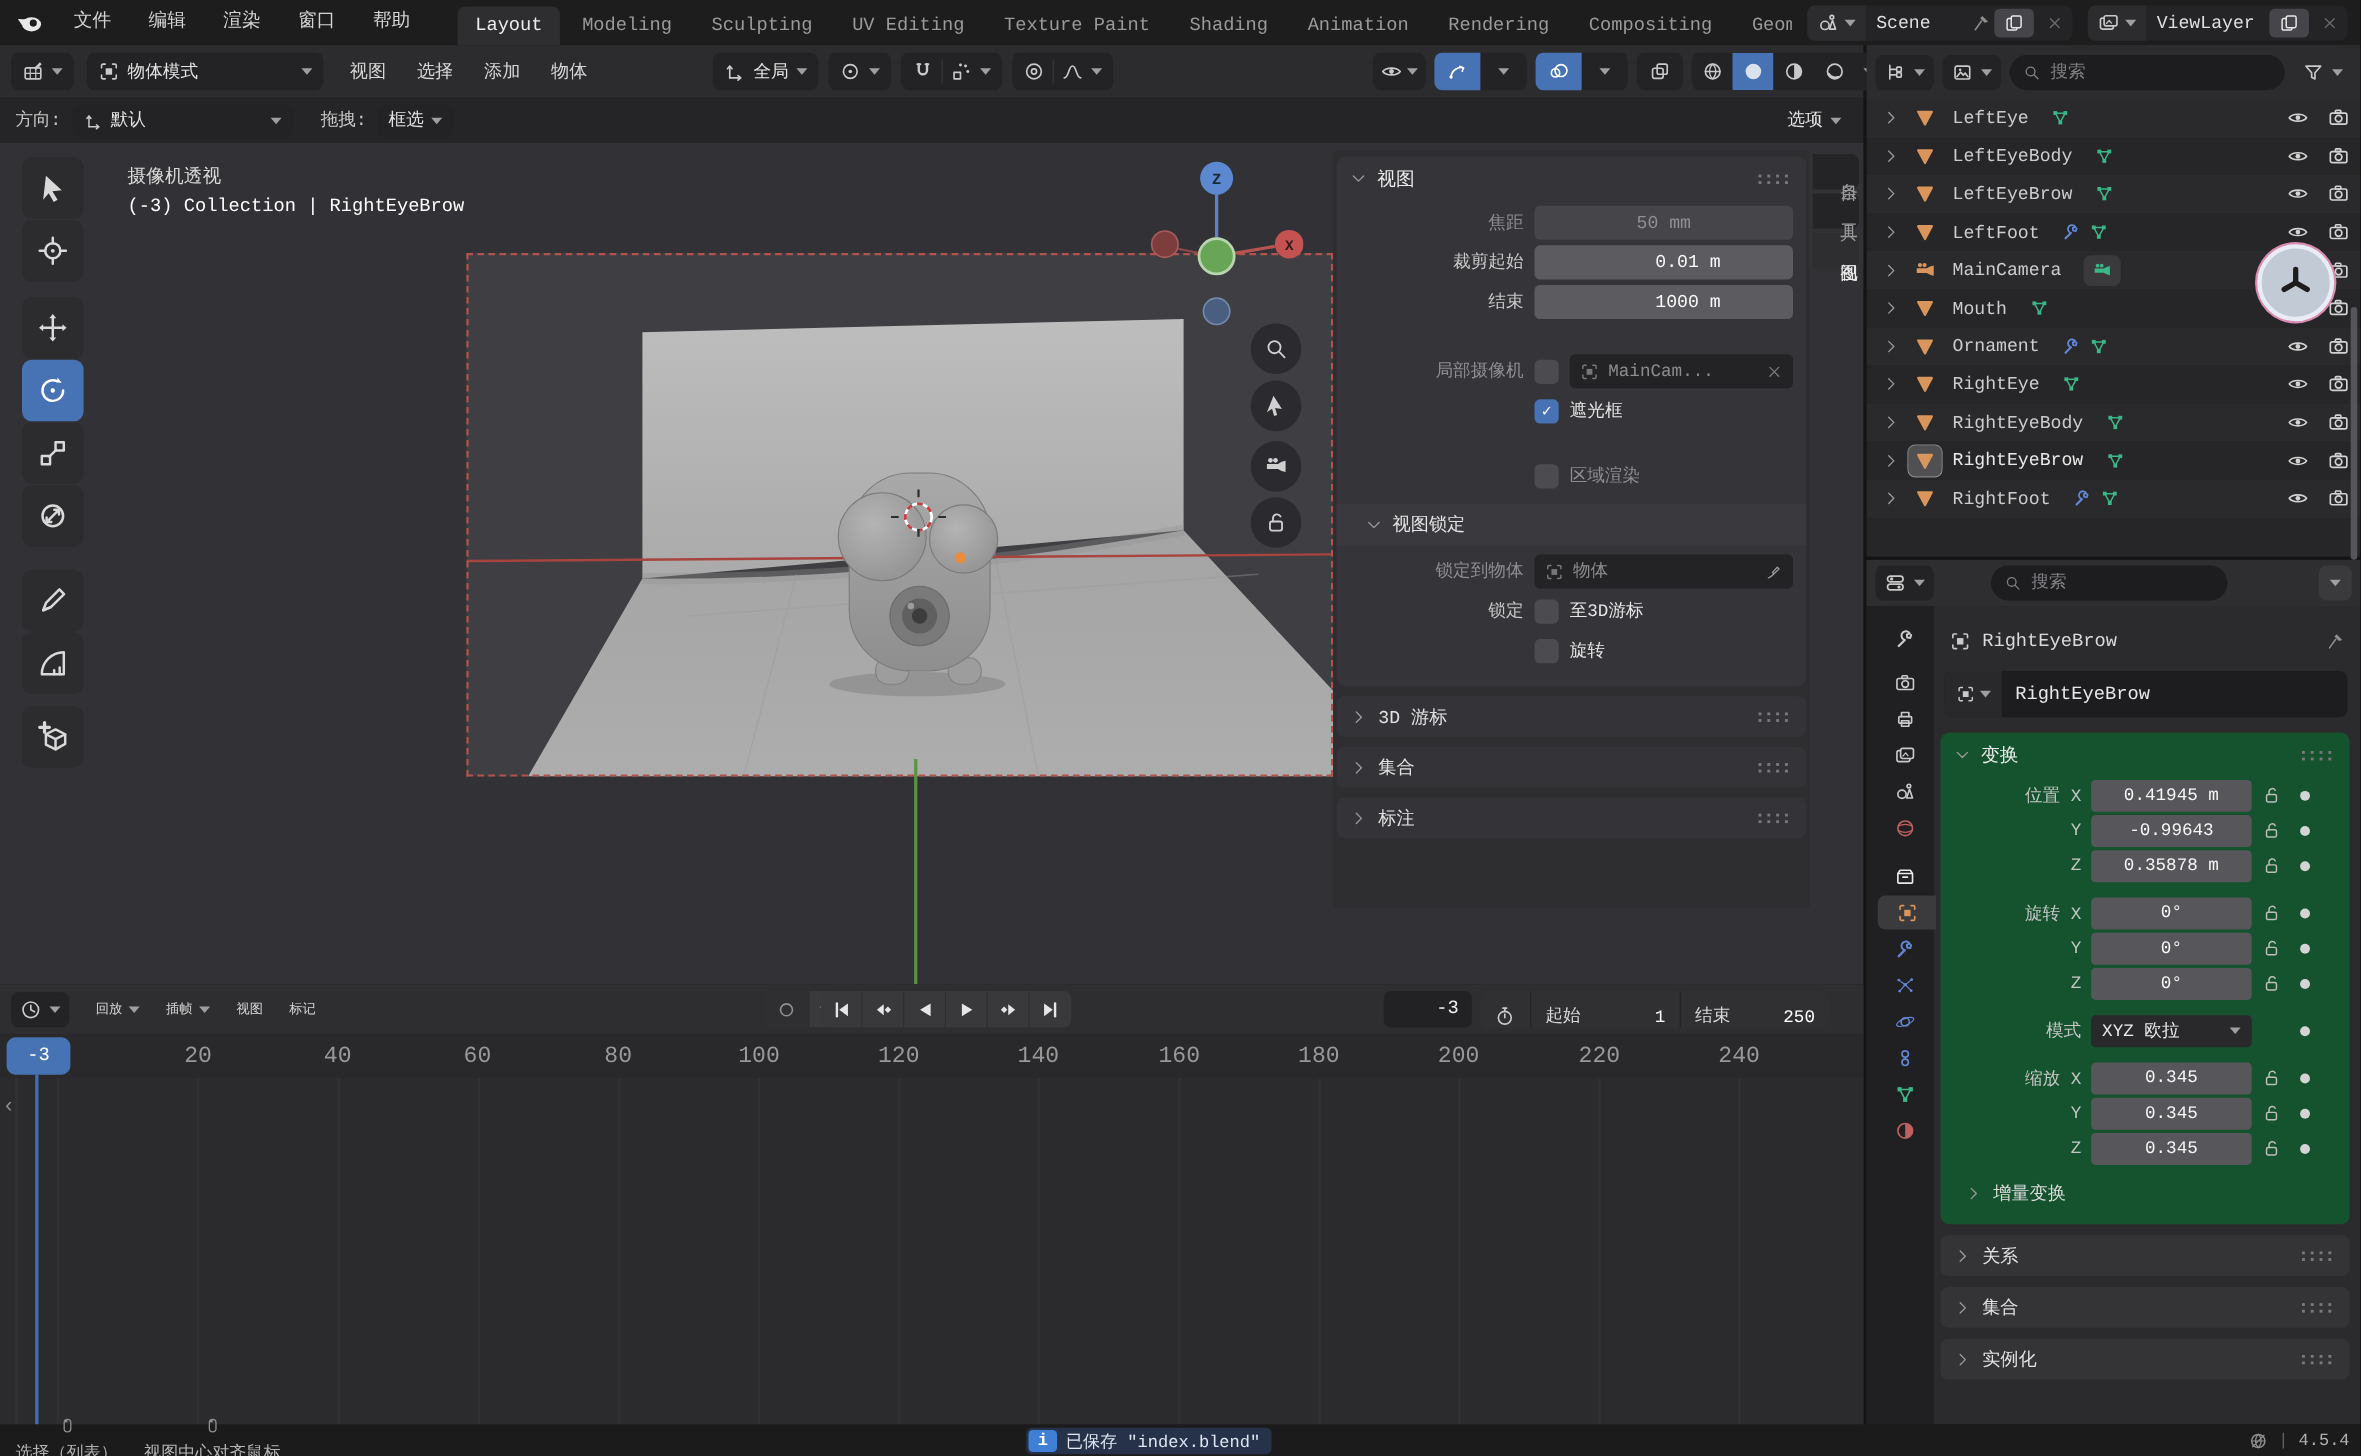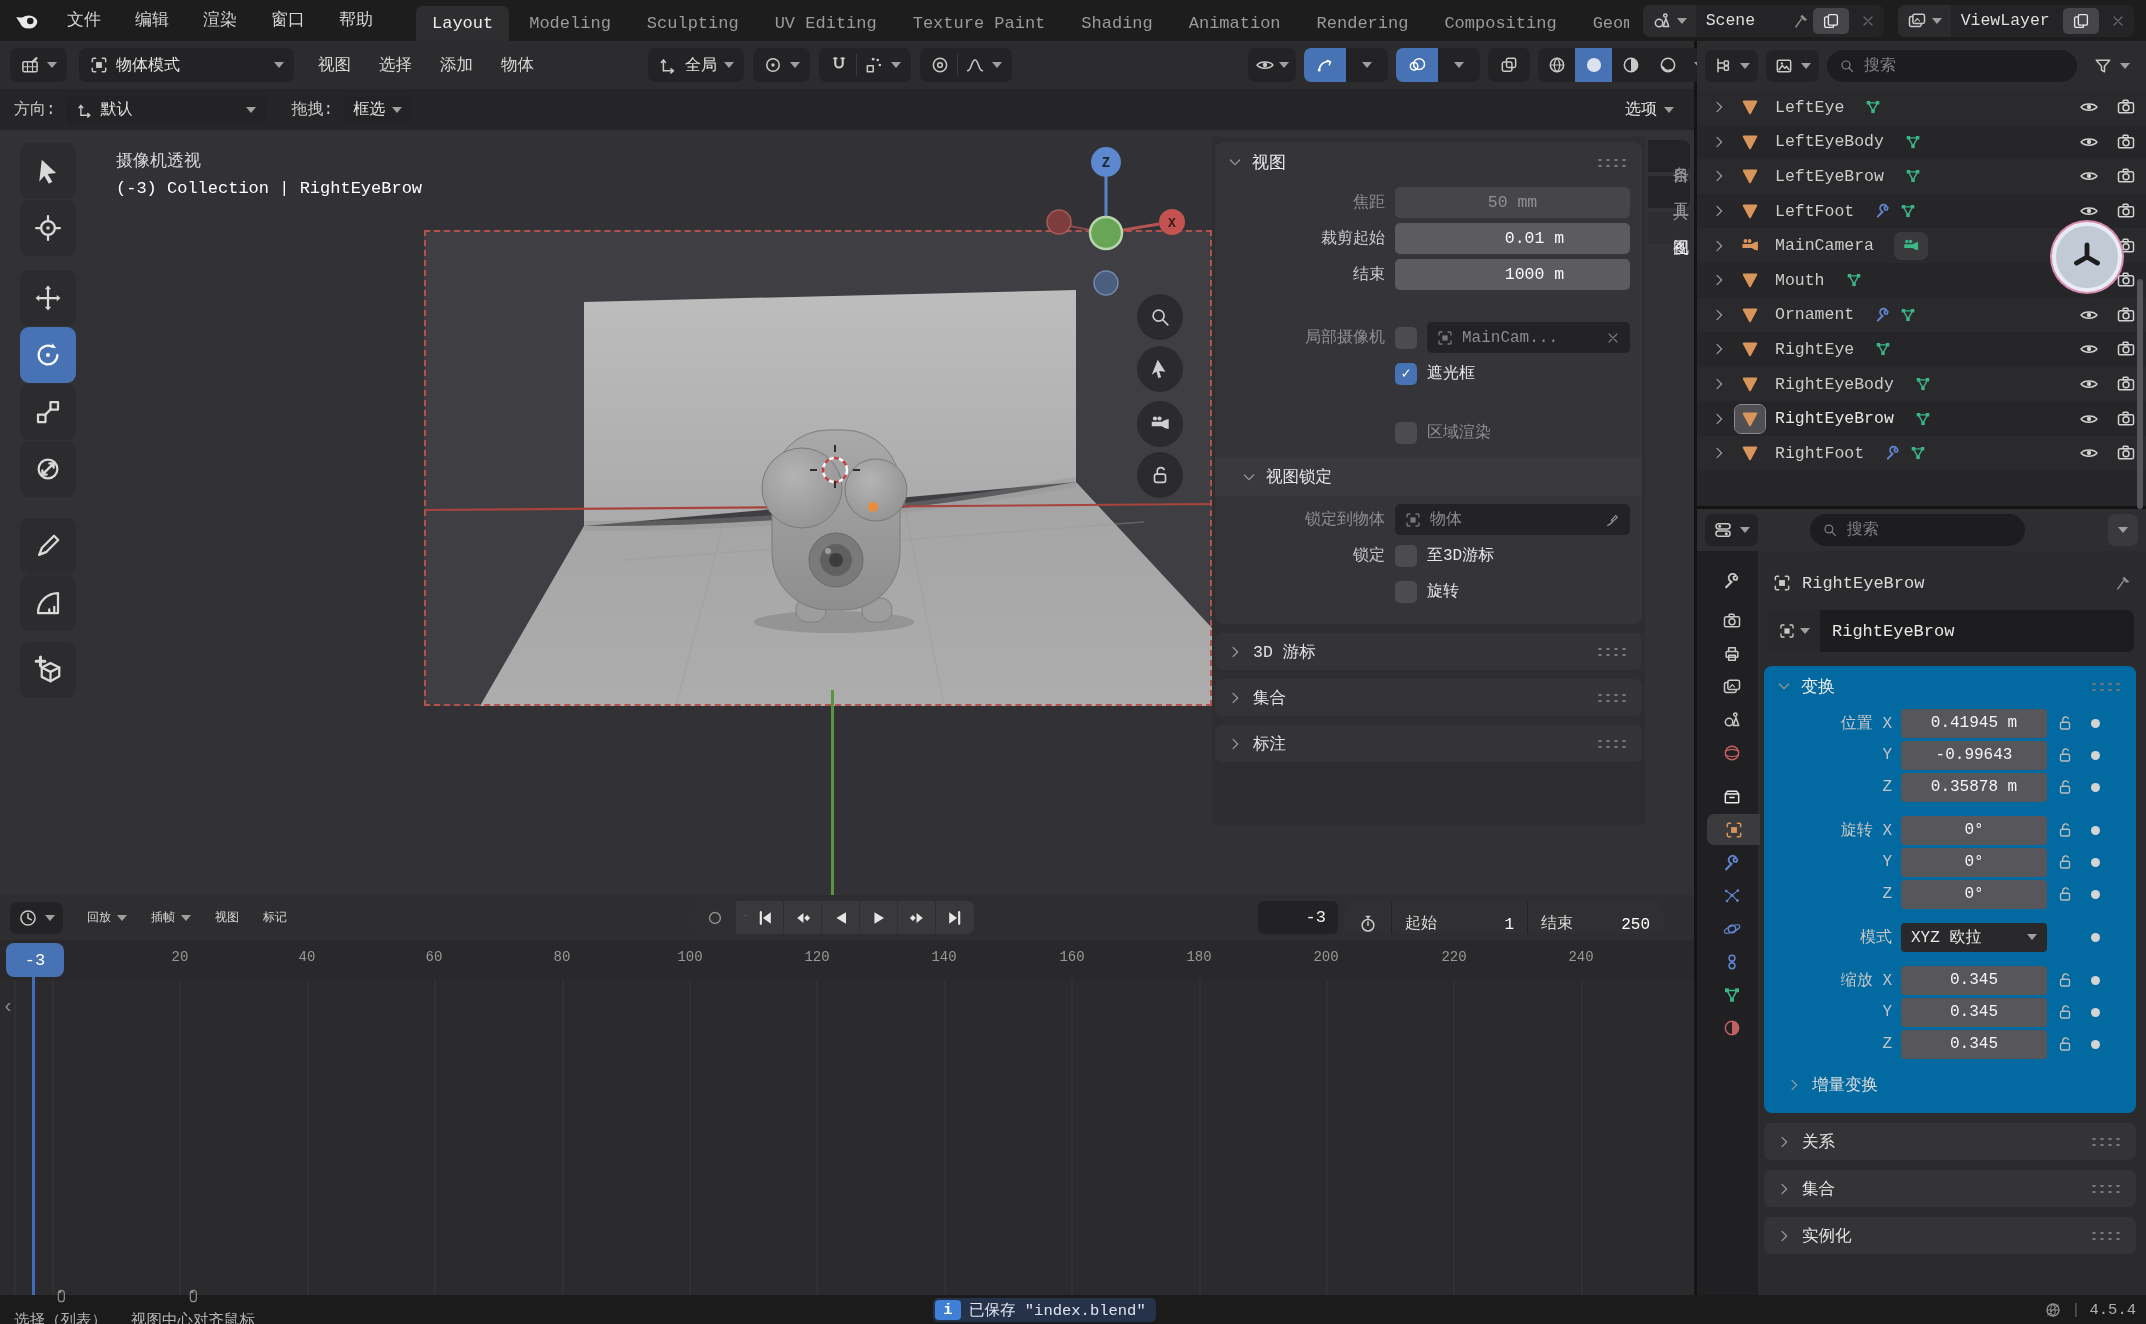--- a/index.html
+++ b/index.html
@@ -86,37 +86,37 @@
 .props{left:1697px;top:509px;width:449px;height:786px;background:#2b2b2d;}
 .props-head{position:absolute;left:0;top:0;width:449px;height:42px;background:#2e2e30;display:flex;align-items:center;gap:8px;padding:0 8px;}
 .ptabs{position:absolute;left:0;top:42px;width:61px;height:744px;background:#202022;}
 .ptab{position:absolute;left:8px;width:53px;height:31px;display:flex;align-items:center;justify-content:center;border-radius:7px 0 0 7px;}
 .ptab.on{background:#3b3b3e;left:10px;}
 .pcontent{position:absolute;left:61px;top:42px;width:388px;height:744px;padding:8px 6px 0 4px;}
 .bcrow{display:flex;align-items:center;gap:10px;padding:6px 8px 0 10px;color:#dadada;height:42px;font-size:17px;}
 .namefield{margin:9px 6px 0 6px;height:42px;display:flex;align-items:center;background:#1d1d1f;border-radius:7px;overflow:hidden;}
 .namefield .iconseg{width:52px;height:100%;background:#29292c;display:flex;align-items:center;justify-content:center;gap:4px;flex:none;}
 .namefield input{flex:1;background:transparent;border:none;outline:none;color:#e8e8e8;font-size:17px;padding:0 12px;font-family:inherit;}
-.pblock{margin:14px 4px 0 2px;background:#0369a1;border-radius:8px;padding-bottom:10px;}
+.pblock{margin:14px 4px 0 2px;background:#14532d;border-radius:8px;padding-bottom:10px;}
 .pblock-head{height:40px;display:flex;align-items:center;gap:9px;padding:0 12px;color:#ececec;font-size:17px;}
 .trow{display:flex;align-items:center;height:30px;margin:2px 10px;gap:9px;}
 .trow .tlabel{width:118px;text-align:right;color:#c6c6c6;flex:none;}
 .trow .tfield{width:146px;height:29px;background:#57575b;border-radius:4px;display:flex;align-items:center;justify-content:center;color:#f5f5f5;font-size:16px;flex:none;}
 .trow .tfield.dd{background:#29292c;justify-content:space-between;padding:0 10px;color:#e9e9e9;}
 .trow .lock{color:#bdbdbd;flex:none;}
 .dot{width:9px;height:9px;border-radius:50%;background:#d4d4d4;flex:none;margin-left:8px;}
 .gap8{height:9px;}
 .pcollapsed{margin:10px 4px 0 2px;height:37px;background:#343437;border-radius:7px;display:flex;align-items:center;gap:10px;padding:0 12px;color:#e2e2e2;font-size:16.5px;}
 .subcollapsed{display:flex;align-items:center;gap:10px;height:36px;margin:8px 8px 0 22px;color:#dcdcdc;font-size:16.5px;}
 
 .timeline{left:0;top:895px;width:1694px;height:400px;background:#2b2b2d;}
 .tl-head{position:absolute;left:0;top:0;width:1694px;height:45px;background:#2e2e30;display:flex;align-items:center;}
 .tl-menu{color:#d6d6d6;padding:0 12px;display:flex;align-items:center;gap:6px;font-size:12px;}
 .tl-ruler{position:absolute;left:0;top:45px;width:1694px;height:40px;background:#29292b;}
-.rlabel{position:absolute;top:9px;transform:translateX(-50%);color:#989898;font-size:14px;}
+.rlabel{position:absolute;top:9px;transform:translateX(-50%);color:#989898;font-size:21px;}
 .tl-tracks{position:absolute;left:0;top:85px;width:1694px;height:315px;background:#2b2b2d;
  background-image:repeating-linear-gradient(90deg,#313134 0px,#313134 2px,transparent 2px,transparent 127.4px);
  background-position:52px 0;}
 .playhead-label{position:absolute;left:6px;top:48px;width:58px;height:34px;background:#4772b3;border-radius:8px;color:#fff;display:flex;align-items:center;justify-content:center;font-size:17px;}
 .playhead-line{position:absolute;left:32px;top:82px;width:3px;height:318px;background:#3f6db8;}
 .play-group{position:absolute;left:746px;top:6px;height:33px;display:flex;background:#39393c;border-radius:7px;overflow:hidden;}
 .pbtn{width:38px;height:33px;display:flex;align-items:center;justify-content:center;color:#e6e6e6;border-right:1px solid #2f2f31;}
 .pbtn:last-child{border-right:none;}
 .keypill{position:absolute;left:694px;top:6px;height:33px;display:flex;align-items:center;background:#2f2f31;border-radius:7px;overflow:hidden;}
 .framefield{position:absolute;left:1258px;top:6px;width:80px;height:33px;background:#222225;border-radius:6px;display:flex;align-items:center;justify-content:flex-end;padding:0 12px;color:#f0f0f0;font-size:17px;}

